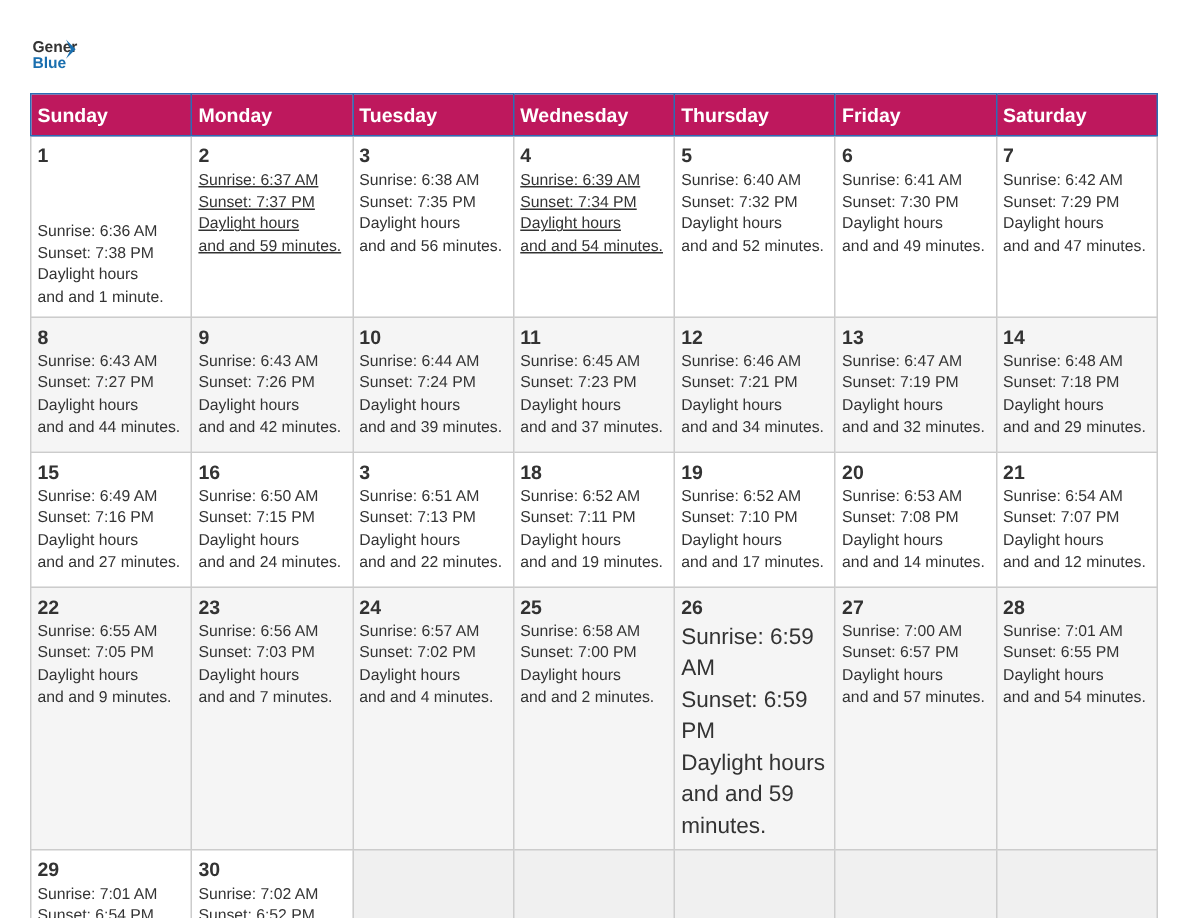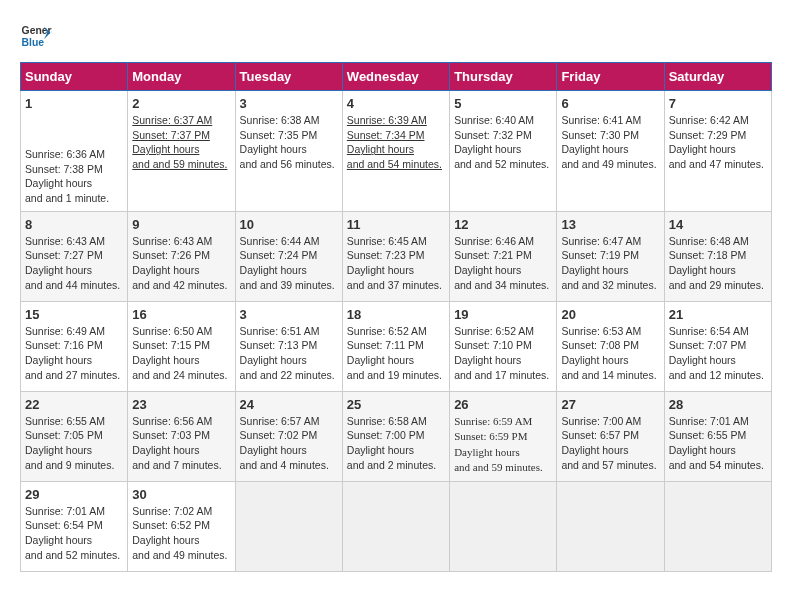--- a/index.html
+++ b/index.html
@@ -210,21 +210,21 @@
         <td>
           <span class="day-number">24</span>
           <div style="font-size: 10.5px; line-height: 1.4;">Sunrise: 6:57 AM<br>Sunset: 7:02 PM<br>Daylight hours<br>and and 4 minutes.</div>
         </td>
         <td>
           <span class="day-number">25</span>
           <div style="font-size: 10.5px; line-height: 1.4;">Sunrise: 6:58 AM<br>Sunset: 7:00 PM<br>Daylight hours<br>and and 2 minutes.</div>
         </td>
         <td>
           <span class="day-number">26</span>
-          <div style="font-size: 11px; line-height: 1.4; font-family: Liberation Serif, serif;">Sunrise: 6:59 AM<br>Sunset: 6:59 PM<br>Daylight hours<br>and and 59 minutes.</div>
+          <div style="font-size: 15px; line-height: 1.4;">Sunrise: 6:59 AM<br>Sunset: 6:59 PM<br>Daylight hours<br>and and 59 minutes.</div>
         </td>
         <td>
           <span class="day-number">27</span>
           <div style="font-size: 10.5px; line-height: 1.4;">Sunrise: 7:00 AM<br>Sunset: 6:57 PM<br>Daylight hours<br>and and 57 minutes.</div>
         </td>
         <td>
           <span class="day-number">28</span>
           <div style="font-size: 10.5px; line-height: 1.4;">Sunrise: 7:01 AM<br>Sunset: 6:55 PM<br>Daylight hours<br>and and 54 minutes.</div>
         </td>
       </tr>

